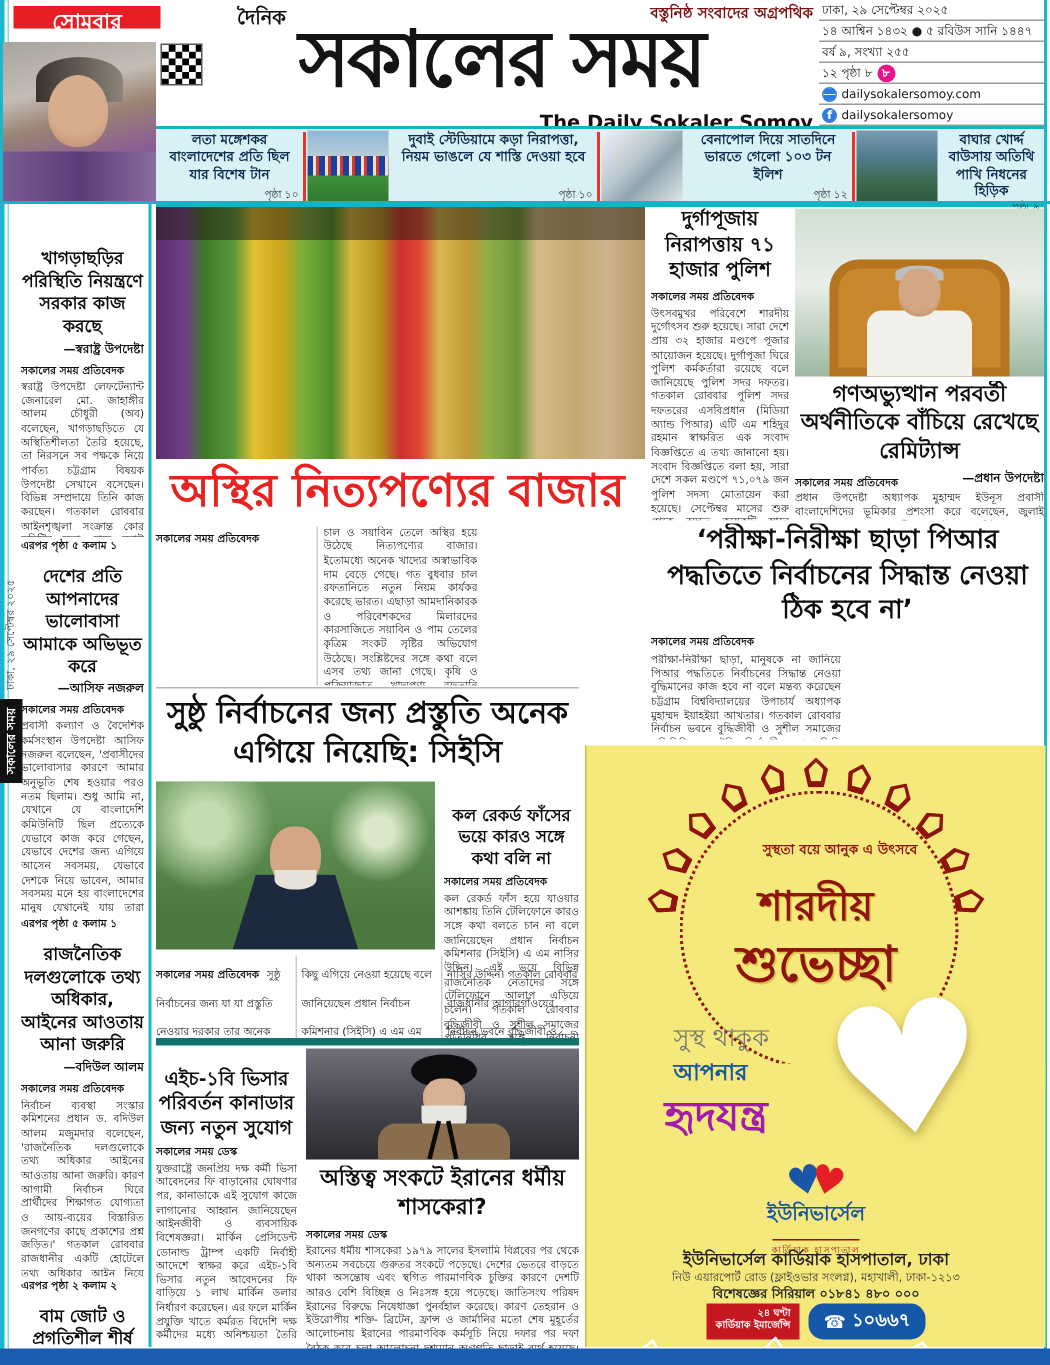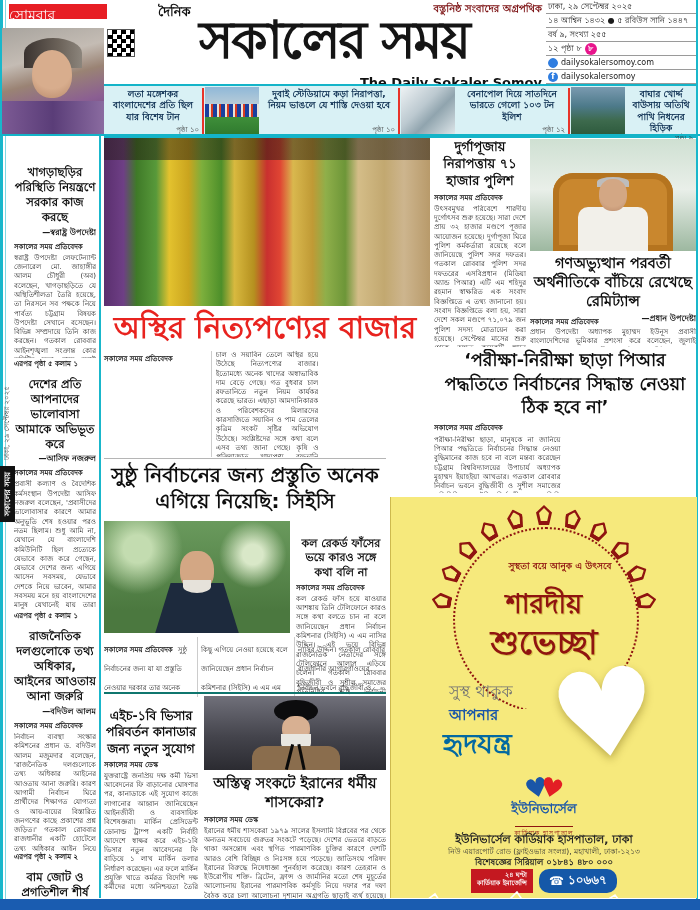--- a/index.html
+++ b/index.html
@@ -6,21 +6,21 @@
   .page{position:relative;width:700px;height:910px;background:#ffffff;overflow:hidden;
         font-family:"DejaVu Sans",sans-serif;color:#1a1a1a;}
   .abs{position:absolute;}
   .frame-left{left:0;top:0;width:3px;height:910px;background:#19b7cb;}
   .frame-left2{left:5px;top:0;width:1px;height:910px;background:#7fd9e4;}
   .frame-right{left:696px;top:0;width:2px;height:910px;background:#19b7cb;}
   .bottom-bar{left:0;top:899px;width:700px;height:11px;background:#1a5cb0;}
 
   
   .weekday{left:9px;top:4px;width:98px;height:15px;background:#e71e24;color:#fff;
-           font-weight:normal;font-size:14px;text-align:left;line-height:23px;}
+           font-weight:bold;font-size:14px;text-align:center;line-height:23px;}
   .lata{left:2px;top:28px;width:102px;height:107px;
         background:linear-gradient(165deg,#a8a49e 0%,#c4bcb4 30%,#9a8374 48%,#8b5f92 70%,#5e3f7c 100%);overflow:hidden;}
   .lata .face{position:absolute;left:30px;top:22px;width:40px;height:48px;border-radius:50% 50% 45% 45%;
         background:radial-gradient(circle at 50% 40%,#d8ad8d 55%,#b98a6c 100%);}
   .lata .hair{position:absolute;left:22px;top:10px;width:58px;height:30px;border-radius:50% 50% 0 0;
         background:linear-gradient(90deg,#3a3330,#6b6259 60%,#8c857c);}
   .lata .sari{position:absolute;left:0;bottom:0;width:102px;height:34px;
         background:linear-gradient(90deg,#7c5a94,#5a3d78 50%,#8a6ba0);}
   .qr{left:108px;top:30px;width:26px;height:26px;
       background:conic-gradient(#000 25%,#fff 0 50%,#000 0 75%,#fff 0) 0 0/9px 9px,#fff;
@@ -111,21 +111,21 @@
      clip-path:polygon(12% 100%,26% 0,74% 0,88% 100%);}
   .cec-photo .head{position:absolute;left:76px;bottom:42px;width:34px;height:40px;border-radius:45%;
      background:radial-gradient(circle at 50% 40%,#d3a784 60%,#b9896a 100%);}
   .cec-photo .beard{position:absolute;left:79px;bottom:40px;width:28px;height:13px;
      border-radius:0 0 50% 50%;background:#e6e2da;}
   .cec-cap{position:absolute;left:0;top:178px;width:186px;height:60px;columns:2;column-gap:8px;column-rule:1px solid #ccc;}
   .cec-sub{position:absolute;left:192px;top:62px;width:90px;height:176px;overflow:hidden;}
   .cec-sub .sh{font-size:11px;margin-top:16px;}
 
   
-  .intl{left:104px;top:692px;width:282px;height:206px;border-top:2px solid #0f766e;overflow:hidden;}
+  .intl{left:104px;top:692px;width:282px;height:206px;border-top:5px solid #0f766e;overflow:hidden;}
   .h1b{position:absolute;left:0;top:14px;width:94px;height:190px;overflow:hidden;}
   .h1b .sh{font-size:12.5px;margin-top:0;}
   .kham{position:absolute;left:100px;top:2px;width:182px;height:74px;overflow:hidden;
      background:linear-gradient(180deg,#70707a 0%,#44444c 55%,#2b2b31 100%);}
   .kham .turban{position:absolute;left:70px;top:4px;width:44px;height:22px;border-radius:50%;background:#0c0c0e;}
   .kham .face{position:absolute;left:78px;top:20px;width:28px;height:26px;border-radius:45%;
      background:radial-gradient(circle at 50% 42%,#d8b092 60%,#bb8f70 100%);}
   .kham .beard{position:absolute;left:77px;top:38px;width:30px;height:18px;border-radius:0 0 50% 50%;background:#e8e6e0;}
   .kham .robe{position:absolute;left:48px;bottom:0;width:88px;height:24px;background:#8a6d4d;border-radius:12px 12px 0 0;}
   .kham .mic1,.kham .mic2{position:absolute;bottom:0;width:3px;height:26px;background:#0a0a0a;}
@@ -144,21 +144,21 @@
   .ad-cover{position:absolute;left:0;top:212px;width:306px;height:16px;background:#f6e97c;}
   .ad-tag{position:absolute;left:16px;top:62px;width:306px;text-align:center;font-size:9px;font-weight:bold;color:#8f1410;}
   .ad-g1{position:absolute;left:0;top:86px;width:306px;text-align:center;font-size:27px;font-weight:800;color:#8f1410;
      text-shadow:1px 1px 0 #d9c44e;}
   .ad-g2{position:absolute;left:0;top:120px;width:306px;text-align:center;font-size:33px;font-weight:800;color:#8f1410;
      text-shadow:1px 1px 0 #d9c44e;}
   .ad-heart{position:absolute;left:160px;top:158px;font-size:120px;color:#ffffff;transform:rotate(-8deg);
      text-shadow:0 4px 8px rgba(120,100,20,.45);line-height:1;}
   .ad-m1{position:absolute;left:58px;top:182px;font-size:16px;font-weight:normal;color:#737373;}
   .ad-m2{position:absolute;left:58px;top:206px;font-size:15px;font-weight:bold;color:#1a56a8;}
-  .ad-m3{position:absolute;left:52px;top:226px;font-size:27px;font-weight:800;color:#0369a1;}
+  .ad-m3{position:absolute;left:52px;top:226px;font-size:27px;font-weight:800;color:#a21caf;}
   .ad-logo{position:absolute;left:0;top:278px;width:306px;text-align:center;}
   .ad-logo .hearts{font-size:26px;line-height:1;}
   .ad-logo .h-blue{color:#1a56a8;display:inline-block;transform:rotate(-14deg);}
   .ad-logo .h-red{color:#e31e24;display:inline-block;transform:rotate(14deg);margin-left:-9px;}
   .ad-logo .lg1{font-size:13px;font-weight:800;color:#1a56a8;margin-top:-2px;}
   .ad-logo .lg2{font-size:6px;letter-spacing:1px;color:#8f1410;border-top:1px solid #8f1410;
      display:inline-block;padding-top:1px;}
   .ad-h1{position:absolute;left:0;top:334px;width:306px;text-align:center;font-size:11px;font-weight:800;color:#222;}
   .ad-h2{position:absolute;left:0;top:349px;width:306px;text-align:center;font-size:7.5px;color:#333;}
   .ad-h3{position:absolute;left:0;top:359px;width:306px;text-align:center;font-size:8.5px;font-weight:bold;color:#222;}

